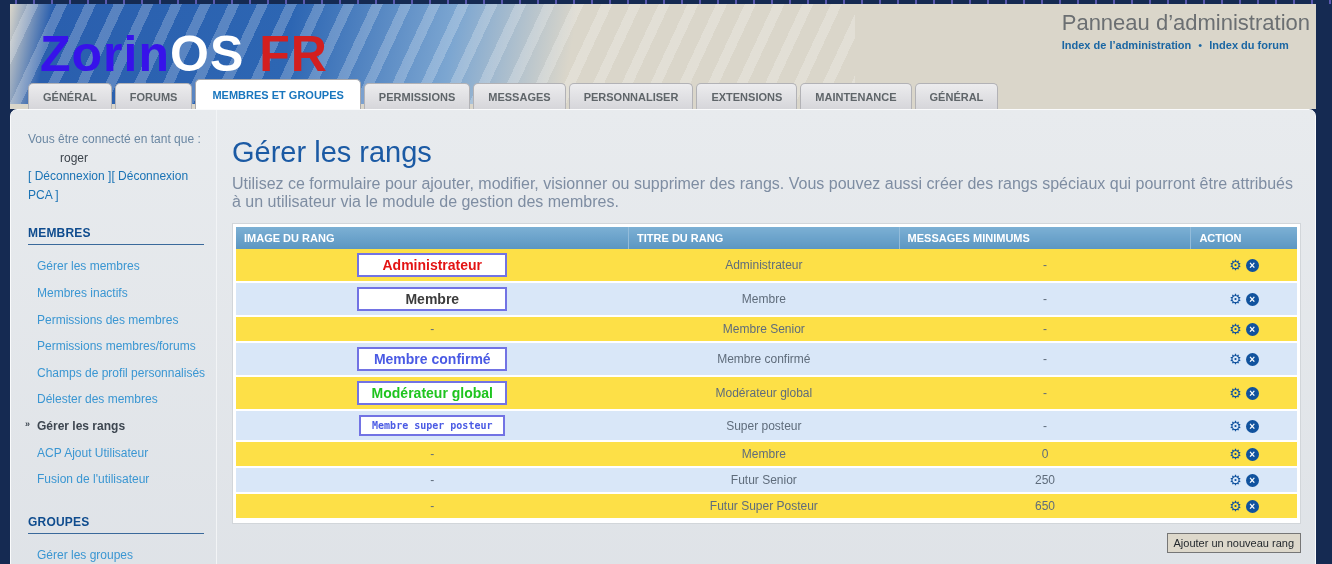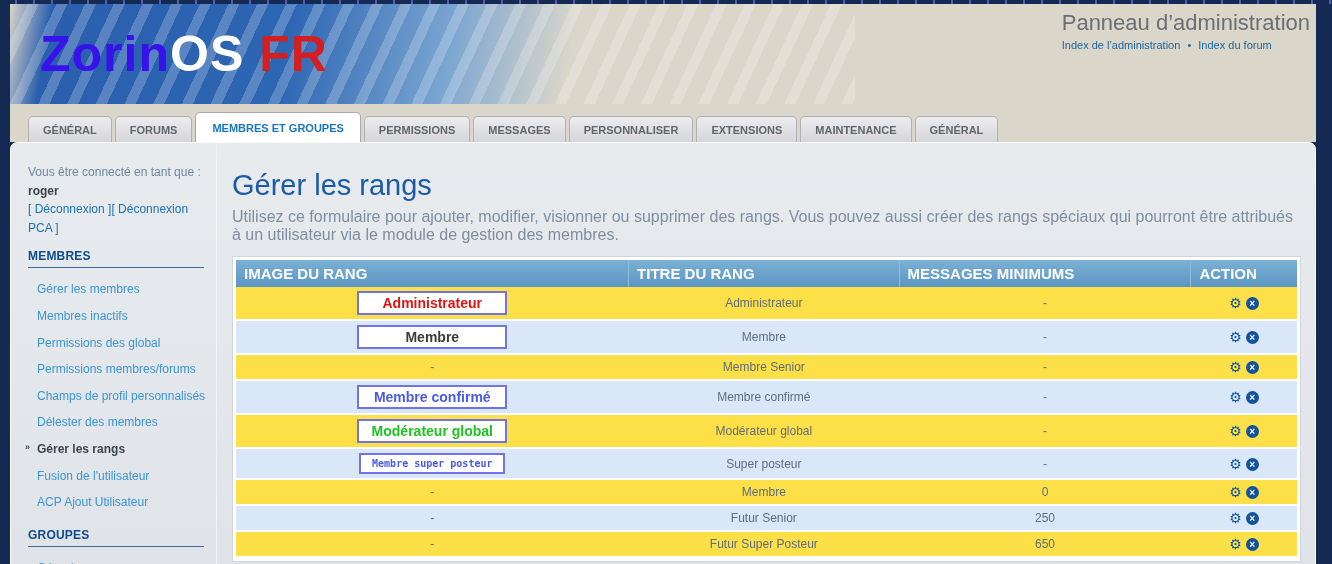--- a/index.html
+++ b/index.html
@@ -4,68 +4,68 @@
 <style>
   * { margin:0; padding:0; box-sizing:border-box; }
   html,body { background:#152a52; }
   body { font-family:"Liberation Sans","DejaVu Sans",sans-serif; }
   .viewport { width:1332px; height:564px; overflow:hidden; position:relative; background:#152a52; }
   .top-strip { height:4px; background:
       repeating-linear-gradient(90deg, #152a52 0 15px, #5a5ab0 15px 17px, #152a52 17px 18px); }
   .page { margin:0 16px 0 10px; }
 
   
-  .header { position:relative; height:138px; background:#dad6ca; }
+  .header { position:relative; height:105px; background:#dad6ca; }
   .logo-band { position:absolute; left:0; top:0; width:845px; height:100px;
       background:
         repeating-linear-gradient(115deg, rgba(255,255,255,0) 0 16px, rgba(255,255,255,.22) 16px 26px),
         linear-gradient(100deg, #dad6ca 0%, #2a5fae 5%, #2d66b3 33%, #7ca6d1 52%, #dad6ca 66%); }
   .logo-text { position:absolute; left:30px; top:21px; font-size:50px; font-weight:bold; letter-spacing:1px; }
   .logo-zorin { color:#3712ea; }
   .logo-os { color:#ffffff; }
   .logo-fr { color:#d31f1f; }
   .header-right { position:absolute; right:6px; top:6px; text-align:left; }
   .admin-title { font-size:22px; color:#6b6f72; }
   .header-links { margin-top:3px; font-size:11px; color:#1a66a3; }
-  .header-links .hlink { color:#1a66a3; cursor:pointer; }
+  .header-links .hlink { color:#1a66a3; cursor:pointer;font-weight:bold; }
   .header-links .sep { color:#1a66a3; margin:0 4px; }
 
   
   .tabs { position:absolute; left:18px; bottom:0; display:flex; align-items:flex-end; z-index:3; }
   .tab { background:linear-gradient(180deg,#ececee 0%,#d6d6da 100%);
       border:1px solid #b2b2b6; border-bottom:none; border-radius:5px 5px 0 0;
       color:#5f6569; font-size:11px; font-weight:bold; padding:7px 14px 6px;
       margin-right:3px; white-space:nowrap; cursor:pointer; }
   .tab.active { background:#ffffff; color:#1976be; padding:9px 16px 8px; border-color:#a8a8ac; }
 
   
   .panel { display:flex; background:linear-gradient(180deg,#e8ebee 0%,#dde1e6 100%);
       border:1px solid #fafbfc; border-radius:7px; min-height:560px; position:relative; z-index:1; }
 
   
   .sidebar { width:206px; flex:none; padding:20px 10px 0 17px; border-right:1px solid #f2f4f6; font-size:12px; }
   .connected { color:#6a87a3; line-height:1.55; }
-  .username { font-weight:bold; color:#3c434b; }
+  .username { font-weight:normal; color:#3c434b;margin-left:32px; }
   .logout-links { color:#1a73b5; }
   .logout-links span { cursor:pointer; }
   .sb-section-title { color:#0f4c8e; font-size:12px; font-weight:bold; letter-spacing:.2px;
-      border-bottom:1px solid #3a699b; padding-bottom:4px; margin:12px 2px 8px 0; text-transform:uppercase; }
+      border-bottom:1px solid #3a699b; padding-bottom:4px; margin:22px 2px 8px 0; text-transform:uppercase; }
   .sb-item { color:#3a96d2; padding:4px 0 4px 9px; line-height:1.55; cursor:pointer; position:relative; }
   .sb-item.active { color:#3d4650; font-weight:bold; }
   .sb-item .arrow { position:absolute; left:-3px; top:5px; font-size:9px; color:#3d4650; }
 
   
   .content { flex:1; padding:16px 14px 0 15px; min-width:0; }
   h1.page-title { color:#1b5aa4; font-size:29px; font-weight:400; margin:10px 0 6px; }
   .desc { color:#7e8da2; font-size:16px; margin:0 0 12px; }
 
   .table-wrap { background:#ffffff; border:1px solid #d2d6da; padding:3px; }
   table.ranks { width:100%; border-collapse:collapse; table-layout:fixed; }
   table.ranks th { background:linear-gradient(180deg,#7cb0d4 0%,#5b96c2 100%);
-      color:#ffffff; font-size:15px; font-weight:bold; text-align:left; text-transform:uppercase;
+      color:#ffffff; font-size:11px; font-weight:bold; text-align:left; text-transform:uppercase;
       padding:5px 8px; border-left:1px solid #93bcda; }
   table.ranks th:first-child { border-left:none; }
   table.ranks td { padding:4px 8px; text-align:center; color:#5f6c7b; font-size:12px;
       border-bottom:2px solid #ffffff; }
   tr.row-odd td { background:#fde047; }
   tr.row-even td { background:#d9e7f8; }
 
   .badge { display:inline-block; min-width:150px; padding:2px 10px; background:#ffffff;
       border:2px solid #7273e4; font-weight:bold; font-size:14px; text-align:center; }
   .badge.small { font-family:"DejaVu Sans Mono",monospace; font-size:10px; min-width:146px; padding:3px 8px; }
@@ -111,27 +111,27 @@
       <div class="sidebar">
         <div class="connected">
           <div>Vous être connecté en tant que :</div>
           <div class="username">roger</div>
           <div class="logout-links"><span>[ Déconnexion ]</span><span>[ Déconnexion PCA ]</span></div>
         </div>
         <div id="sb-sections">
             <div class="sb-section-title">MEMBRES</div>
             <div class="sb-item">Gérer les membres</div>
             <div class="sb-item">Membres inactifs</div>
-            <div class="sb-item">Permissions des global</div>
+            <div class="sb-item">Permissions des membres</div>
             <div class="sb-item">Permissions membres/forums</div>
             <div class="sb-item">Champs de profil personnalisés</div>
             <div class="sb-item">Délester des membres</div>
             <div class="sb-item active"><span class="arrow">»</span>Gérer les rangs</div>
+            <div class="sb-item">ACP Ajout Utilisateur</div>
             <div class="sb-item">Fusion de l'utilisateur</div>
-            <div class="sb-item">ACP Ajout Utilisateur</div>
             <div class="sb-section-title">GROUPES</div>
             <div class="sb-item">Gérer les groupes</div>
           </div>
       </div>
 
       <div class="content">
         <h1 class="page-title">Gérer les rangs</h1>
         <p class="desc">Utilisez ce formulaire pour ajouter, modifier, visionner ou supprimer des rangs. Vous pouvez aussi créer des rangs spéciaux qui pourront être attribués à un utilisateur via le module de gestion des membres.</p>
 
         <div class="table-wrap">

